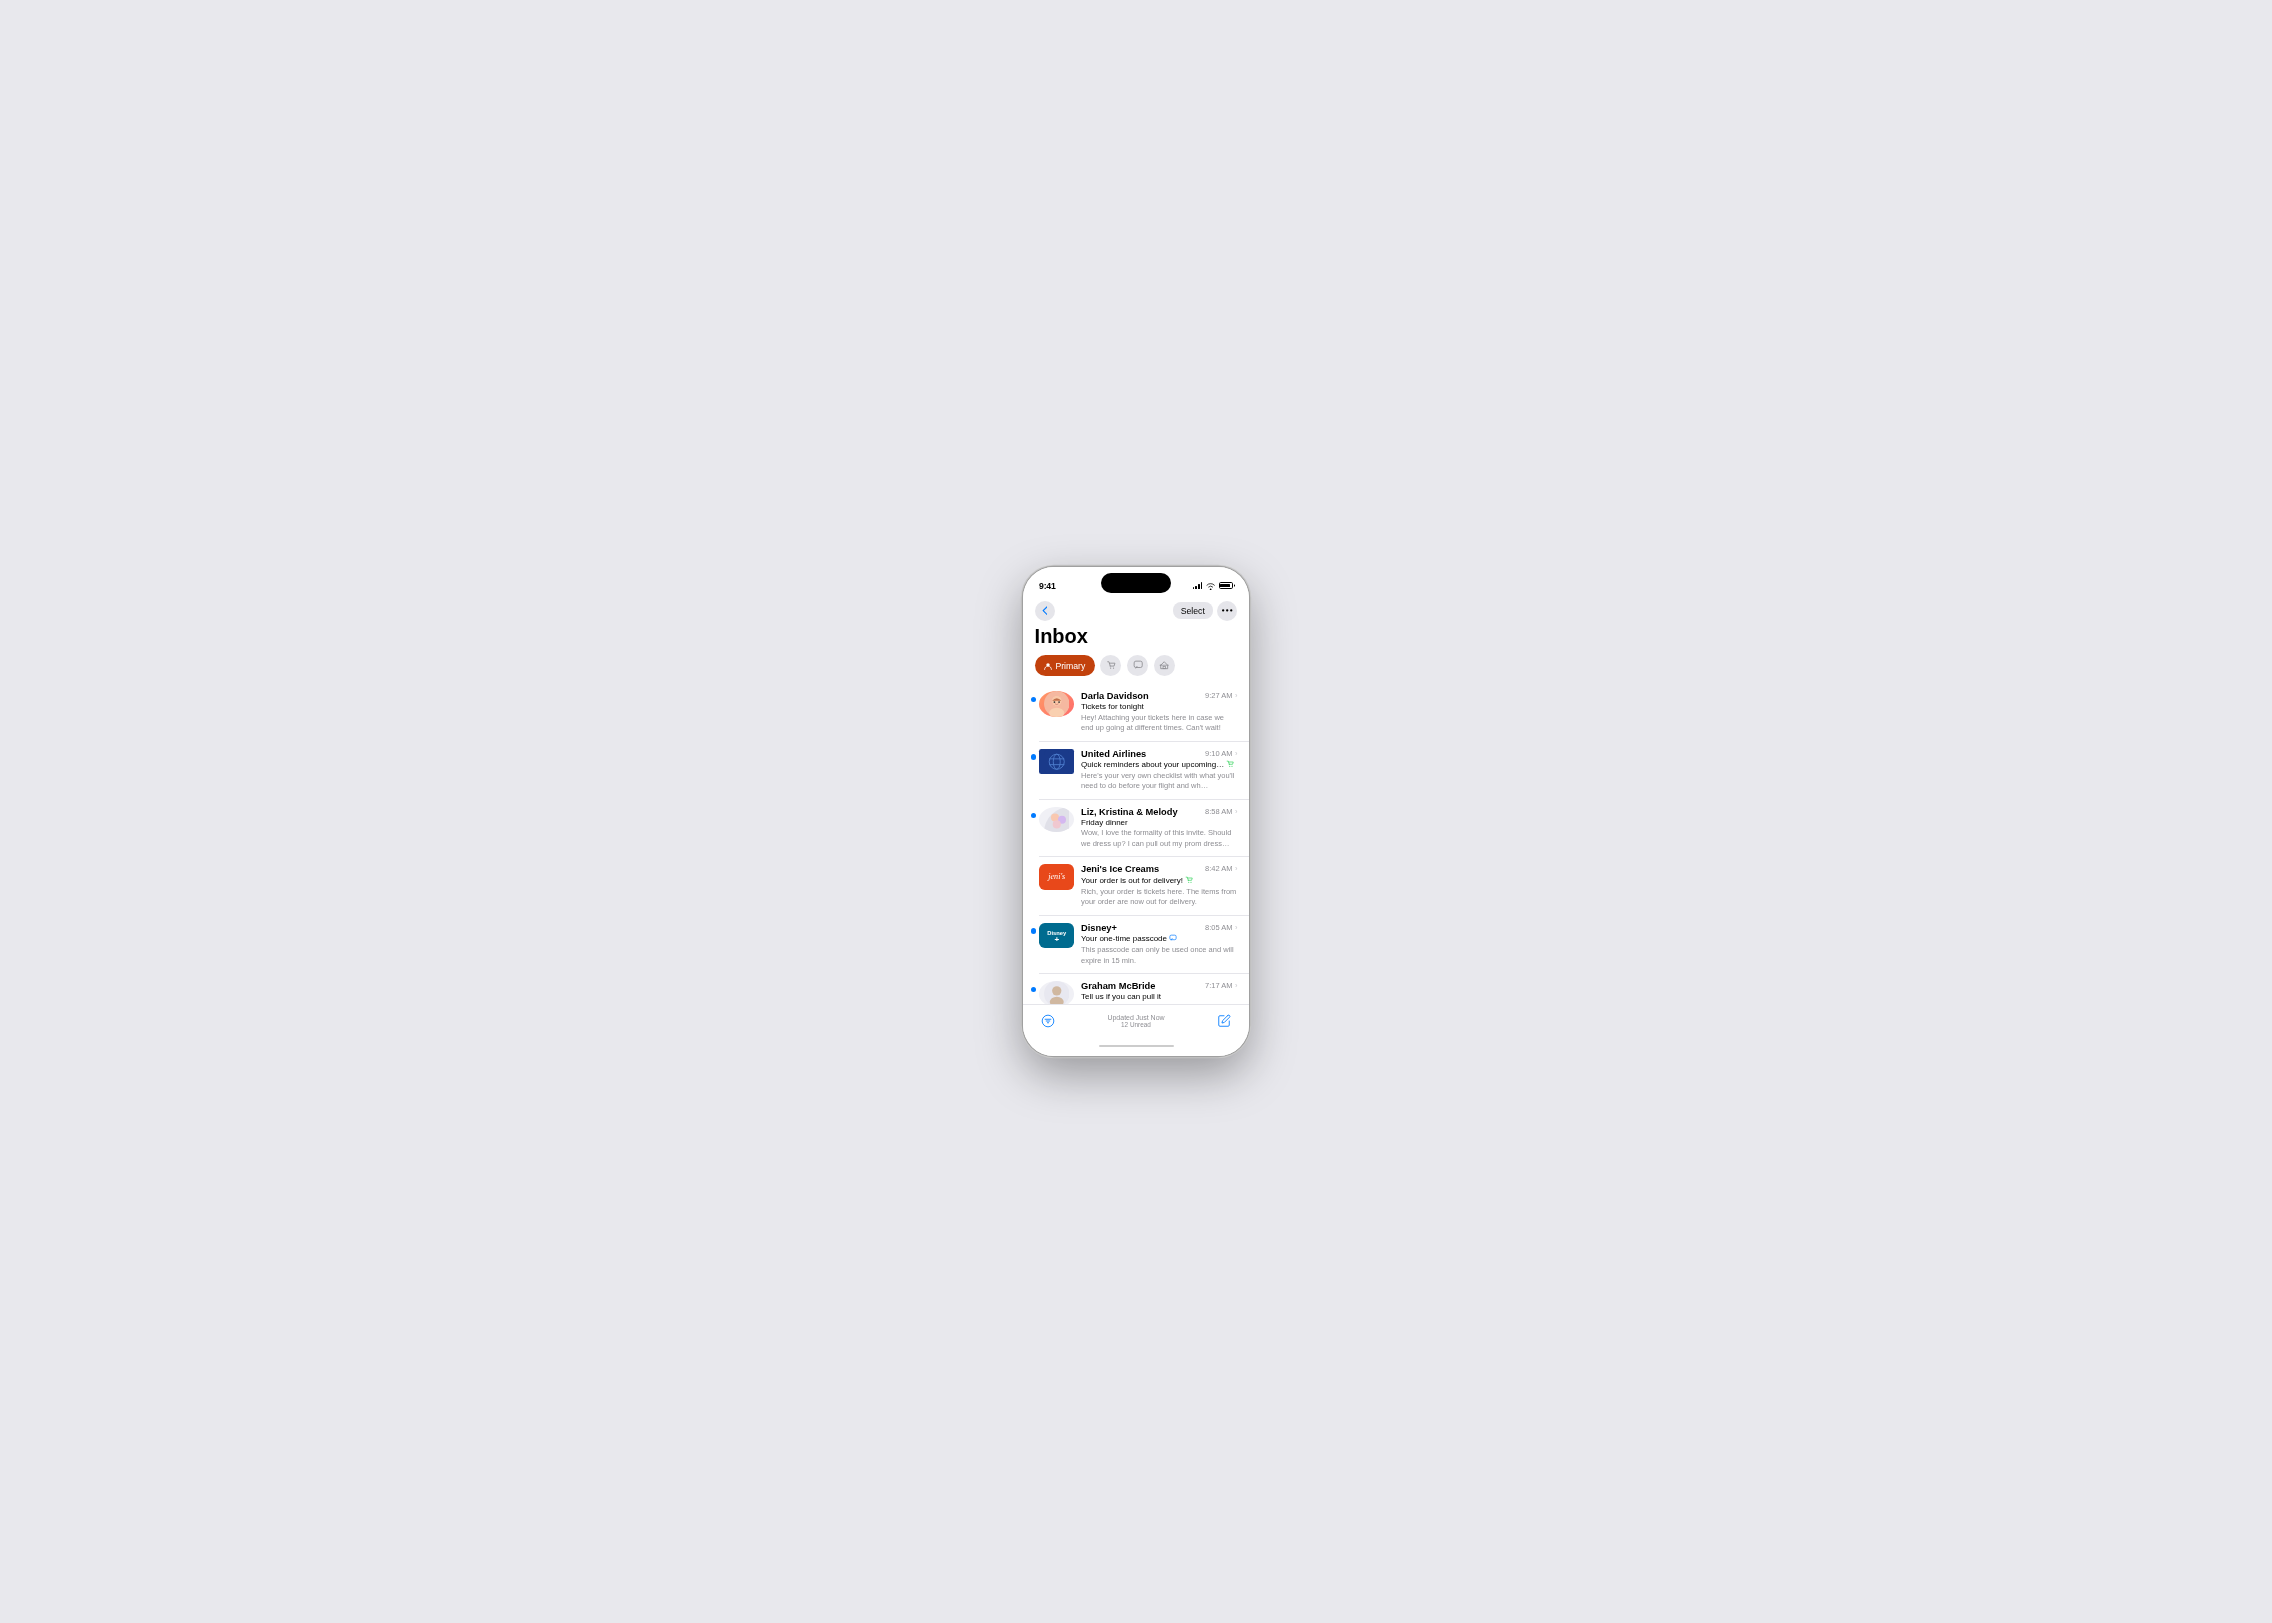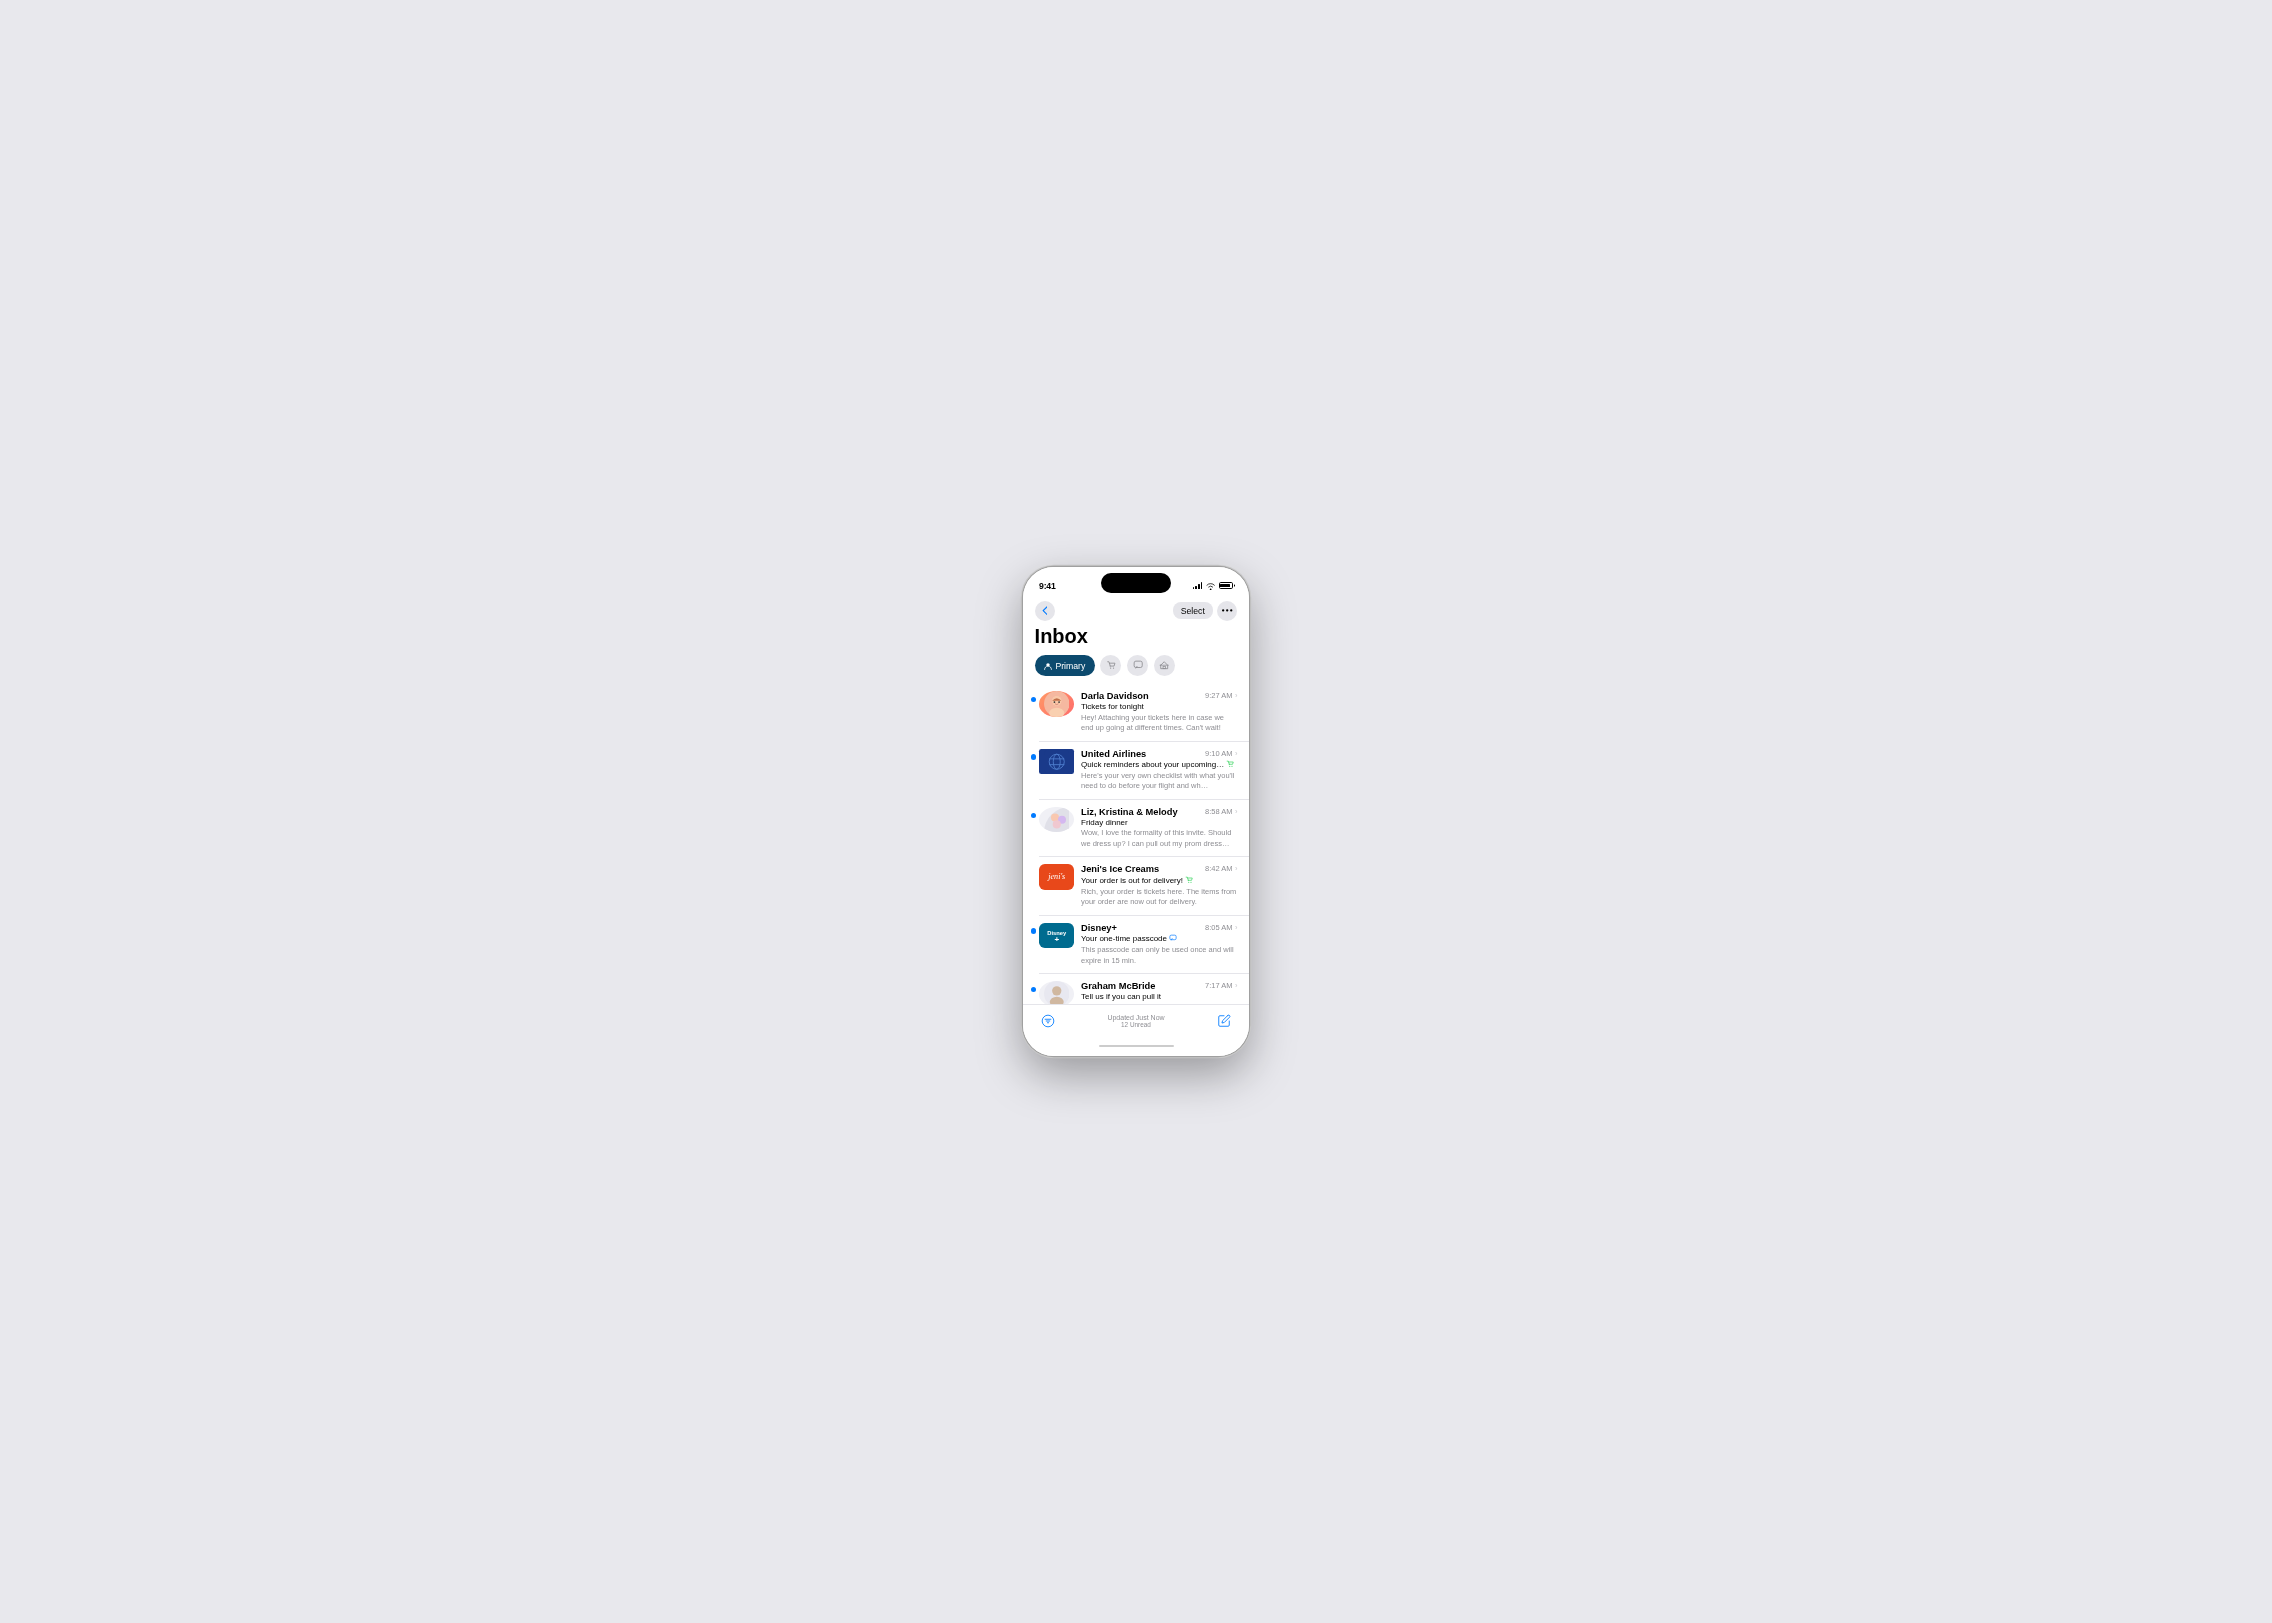--- a/index.html
+++ b/index.html
@@ -209,21 +209,21 @@
       display: flex;
       gap: 5.8px;
       padding: 0 11.6px 8px;
       flex-shrink: 0;
     }
 
     .tab-primary {
       display: flex;
       align-items: center;
       gap: 3.5px;
-      background: #0c4a6e;
+      background: #c2410c;
       border-radius: 11.6px;
       padding: 4.6px 9.3px;
       font-size: 8.7px;
       font-weight: 500;
       color: #fff;
       cursor: pointer;
     }
 
     .tab-icon {
       width: 21px;

